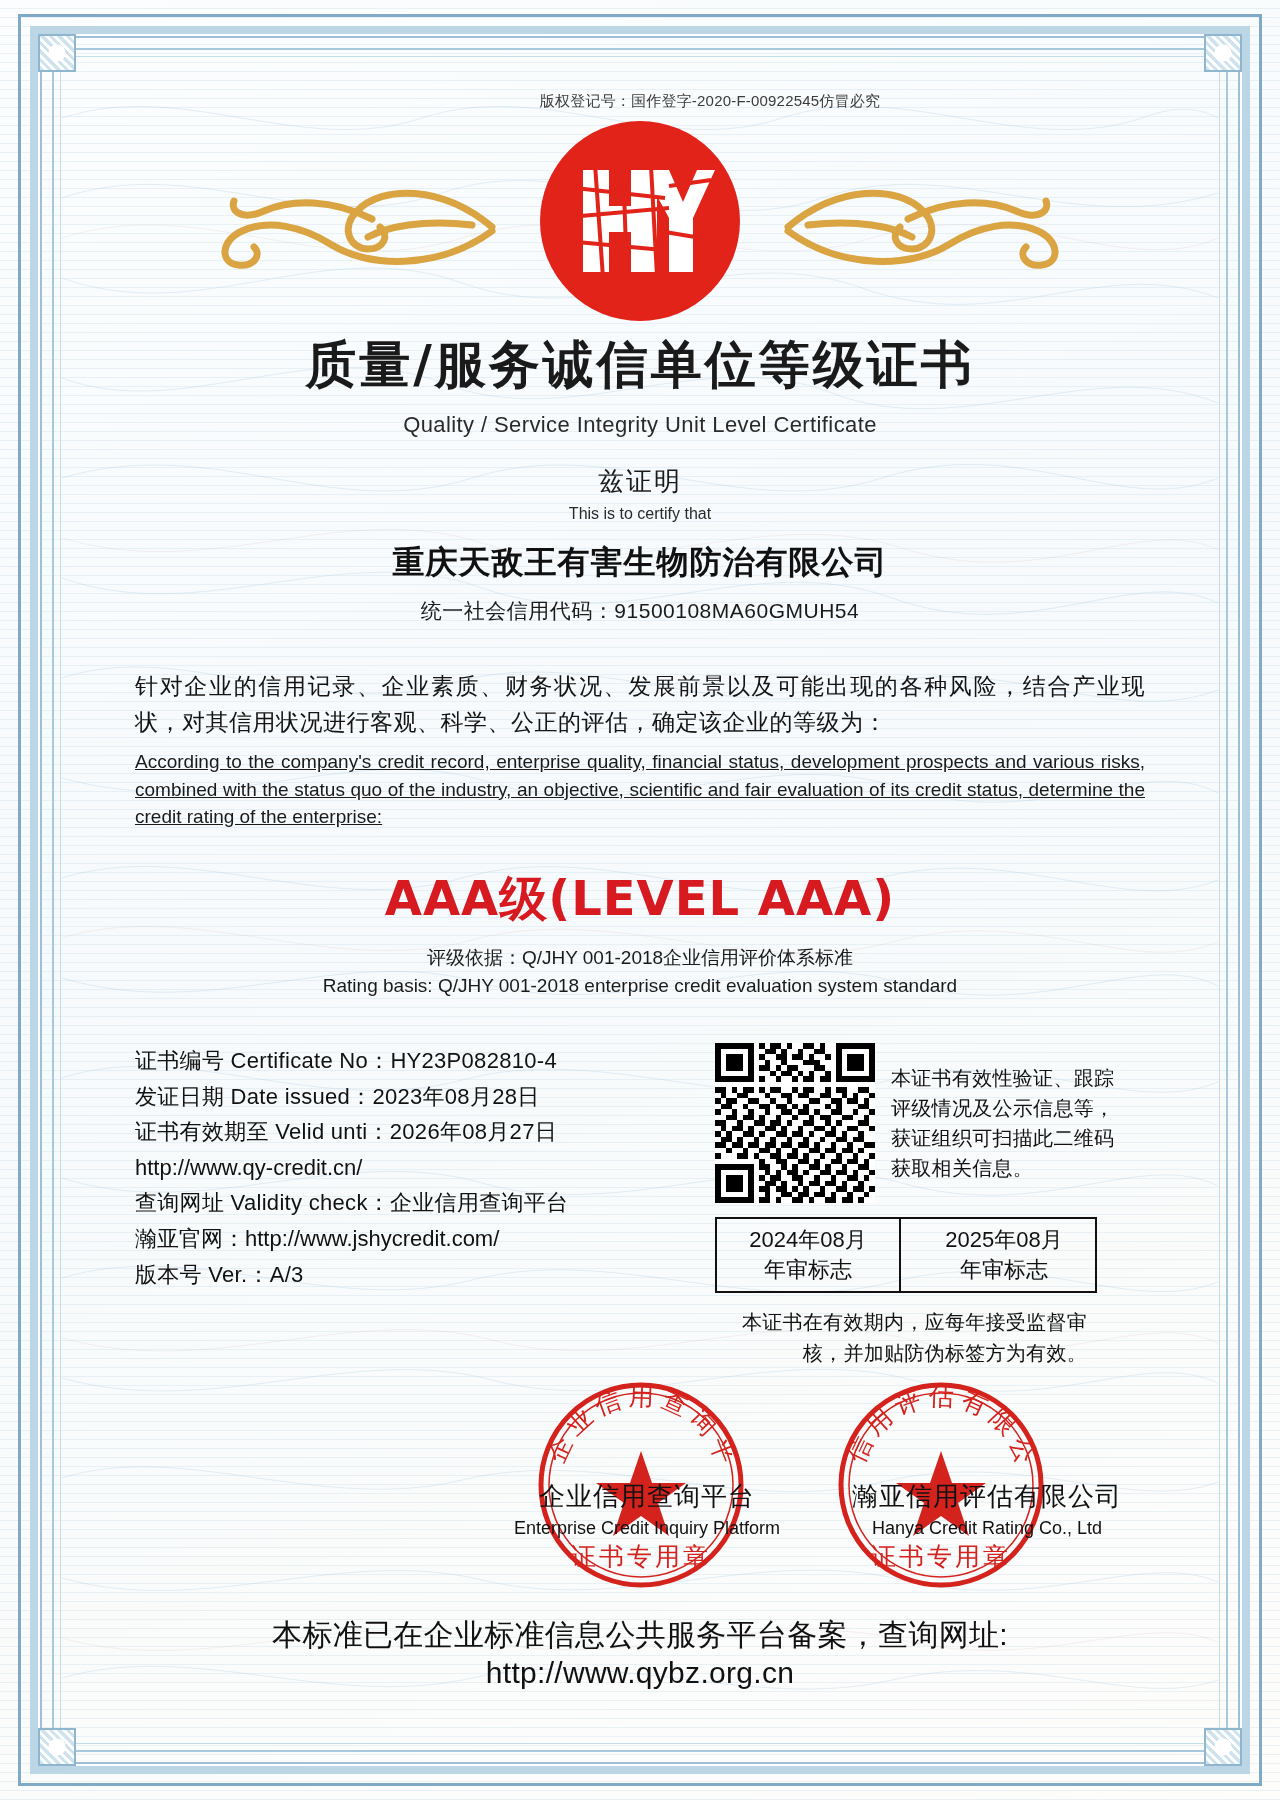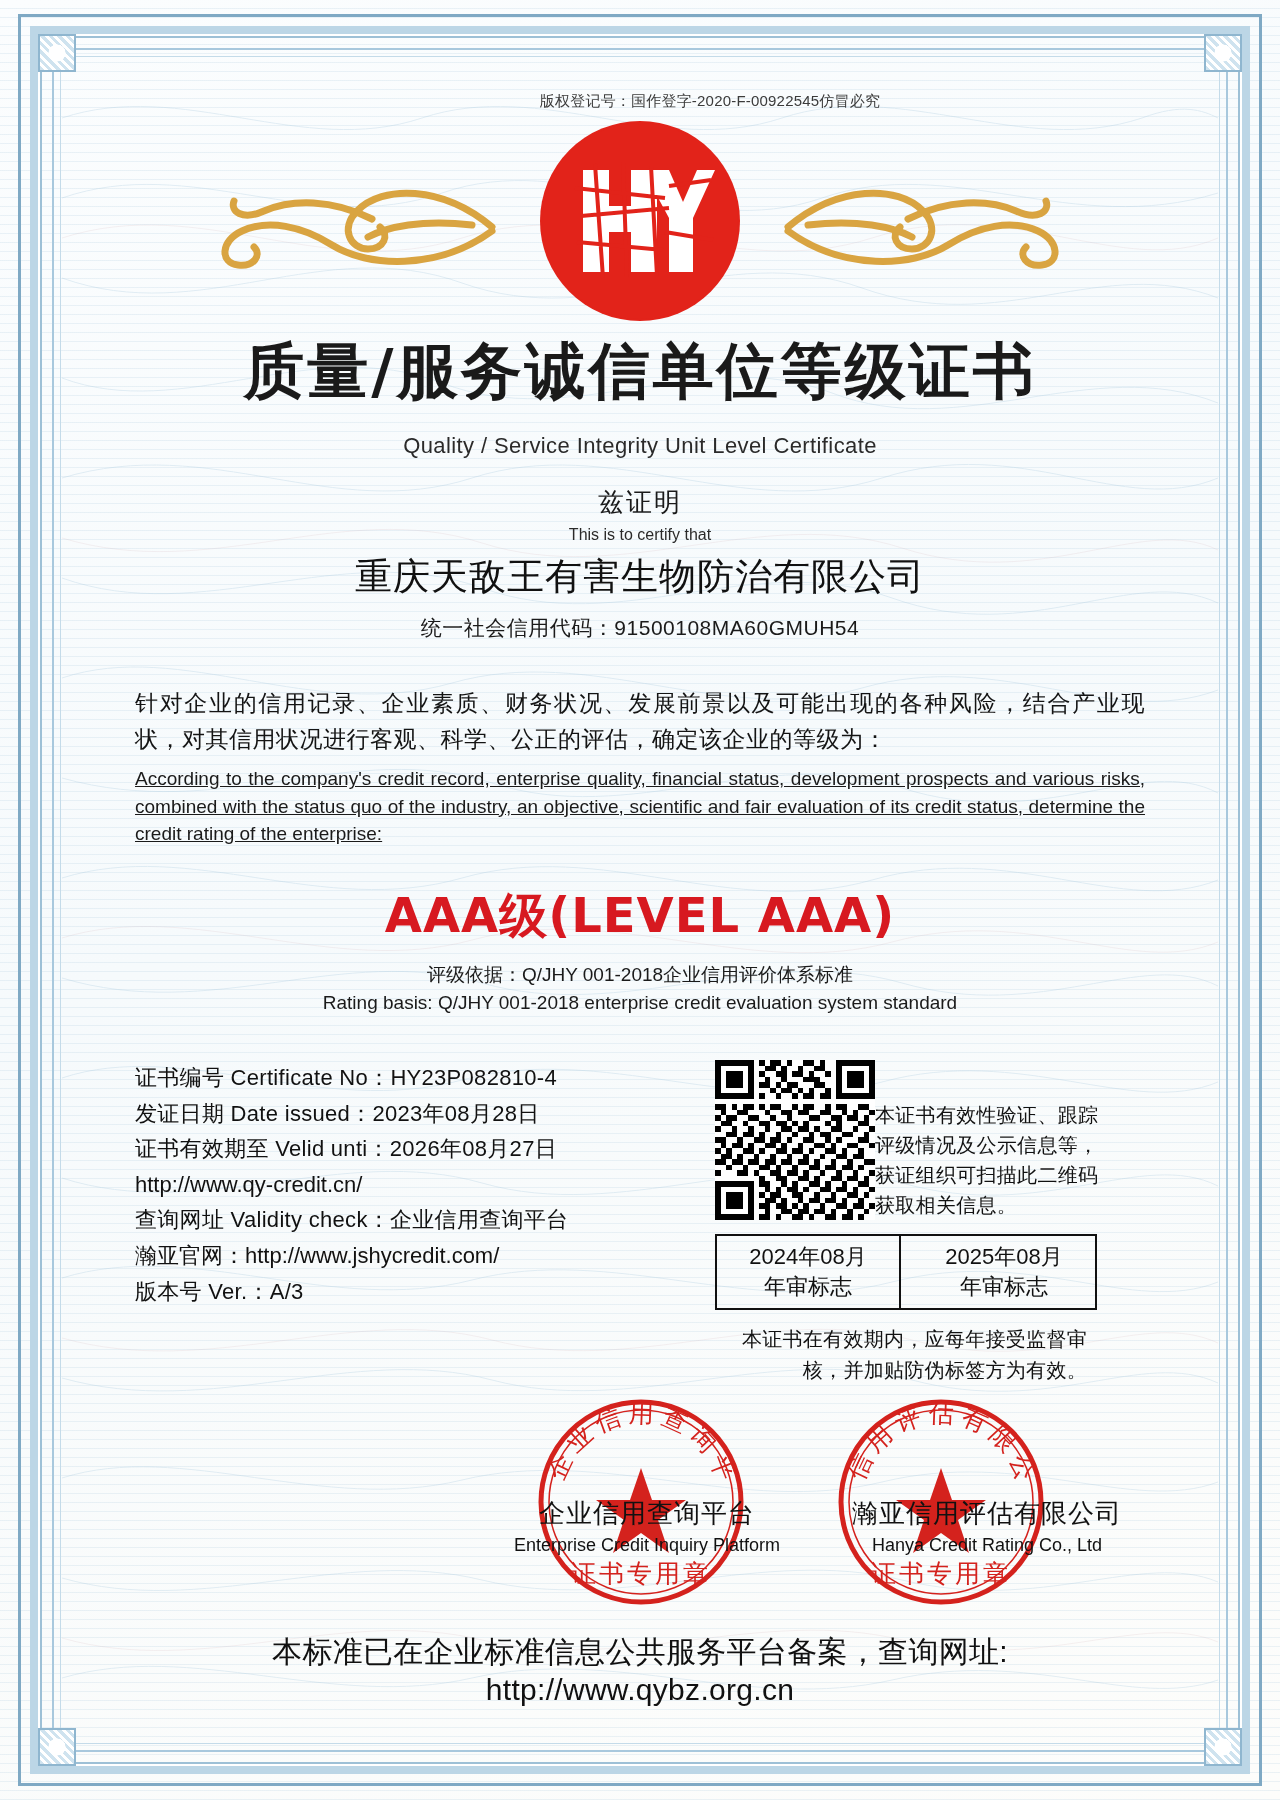--- a/index.html
+++ b/index.html
@@ -79,31 +79,31 @@
   .logo{
     position:absolute;left:50%;top:6px;transform:translateX(-50%);
     width:196px;height:196px;border-radius:50%;
     background:#e2231a;
     display:flex;align-items:center;justify-content:center;
     box-shadow:0 0 0 2px #e2231a;
   }
   .logo svg{display:block;}
 
   h1.title-cn{
-    margin:4px 0 8px;
-    font-size:61px;font-weight:bold;color:#1a1a1a;
+    margin:4px 0 0;
+    font-size:51px;font-weight:bold;color:#1a1a1a;
     letter-spacing:3px;font-family:"DejaVu Sans", sans-serif;
   }
   .title-en{
     margin-top:12px;font-size:22px;color:#2a2a2a;letter-spacing:.4px;
   }
   .certify-cn{margin-top:26px;font-size:26px;color:#1a1a1a;letter-spacing:2px;}
   .certify-en{margin-top:6px;font-size:16px;color:#2a2a2a;}
   .company{
-    margin-top:8px;font-size:37px;font-weight:normal;color:#111;
+    margin-top:18px;font-size:32px;font-weight:bold;color:#111;
     letter-spacing:1px;font-family:"DejaVu Sans", sans-serif;
   }
   .code{margin-top:12px;font-size:21px;color:#1a1a1a;letter-spacing:.5px;}
   .addr{margin-top:8px;font-size:21px;color:#1a1a1a;letter-spacing:.5px;}
 
   .para{
     width:1010px;margin-top:44px;text-align:left;
   }
   .para .cn{
     font-size:23px;color:#141414;line-height:1.55;letter-spacing:.5px;
@@ -127,21 +127,21 @@
     align-items:flex-start;
   }
   .left-col{width:560px;}
   .left-col .row{
     font-size:22px;color:#111;line-height:1.62;letter-spacing:.3px;
     white-space:nowrap;
   }
   .left-col .row.url{font-size:22px;letter-spacing:0;}
 
   .right-col{width:430px;display:flex;flex-direction:column;align-items:flex-start;}
-  .qr-row{display:flex;align-items:flex-end;}
+  .qr-row{display:flex;gap:16px;align-items:center;}
   .qr{width:160px;height:160px;background:#fff;}
   .qr-note{
     font-size:20px;color:#111;line-height:1.5;letter-spacing:.3px;width:240px;
   }
   .seal-boxes{display:flex;margin-top:14px;}
   .seal-box{
     width:182px;height:72px;border:2px solid #111;
     display:flex;flex-direction:column;align-items:center;justify-content:center;
     font-size:22px;color:#111;line-height:1.35;
   }

